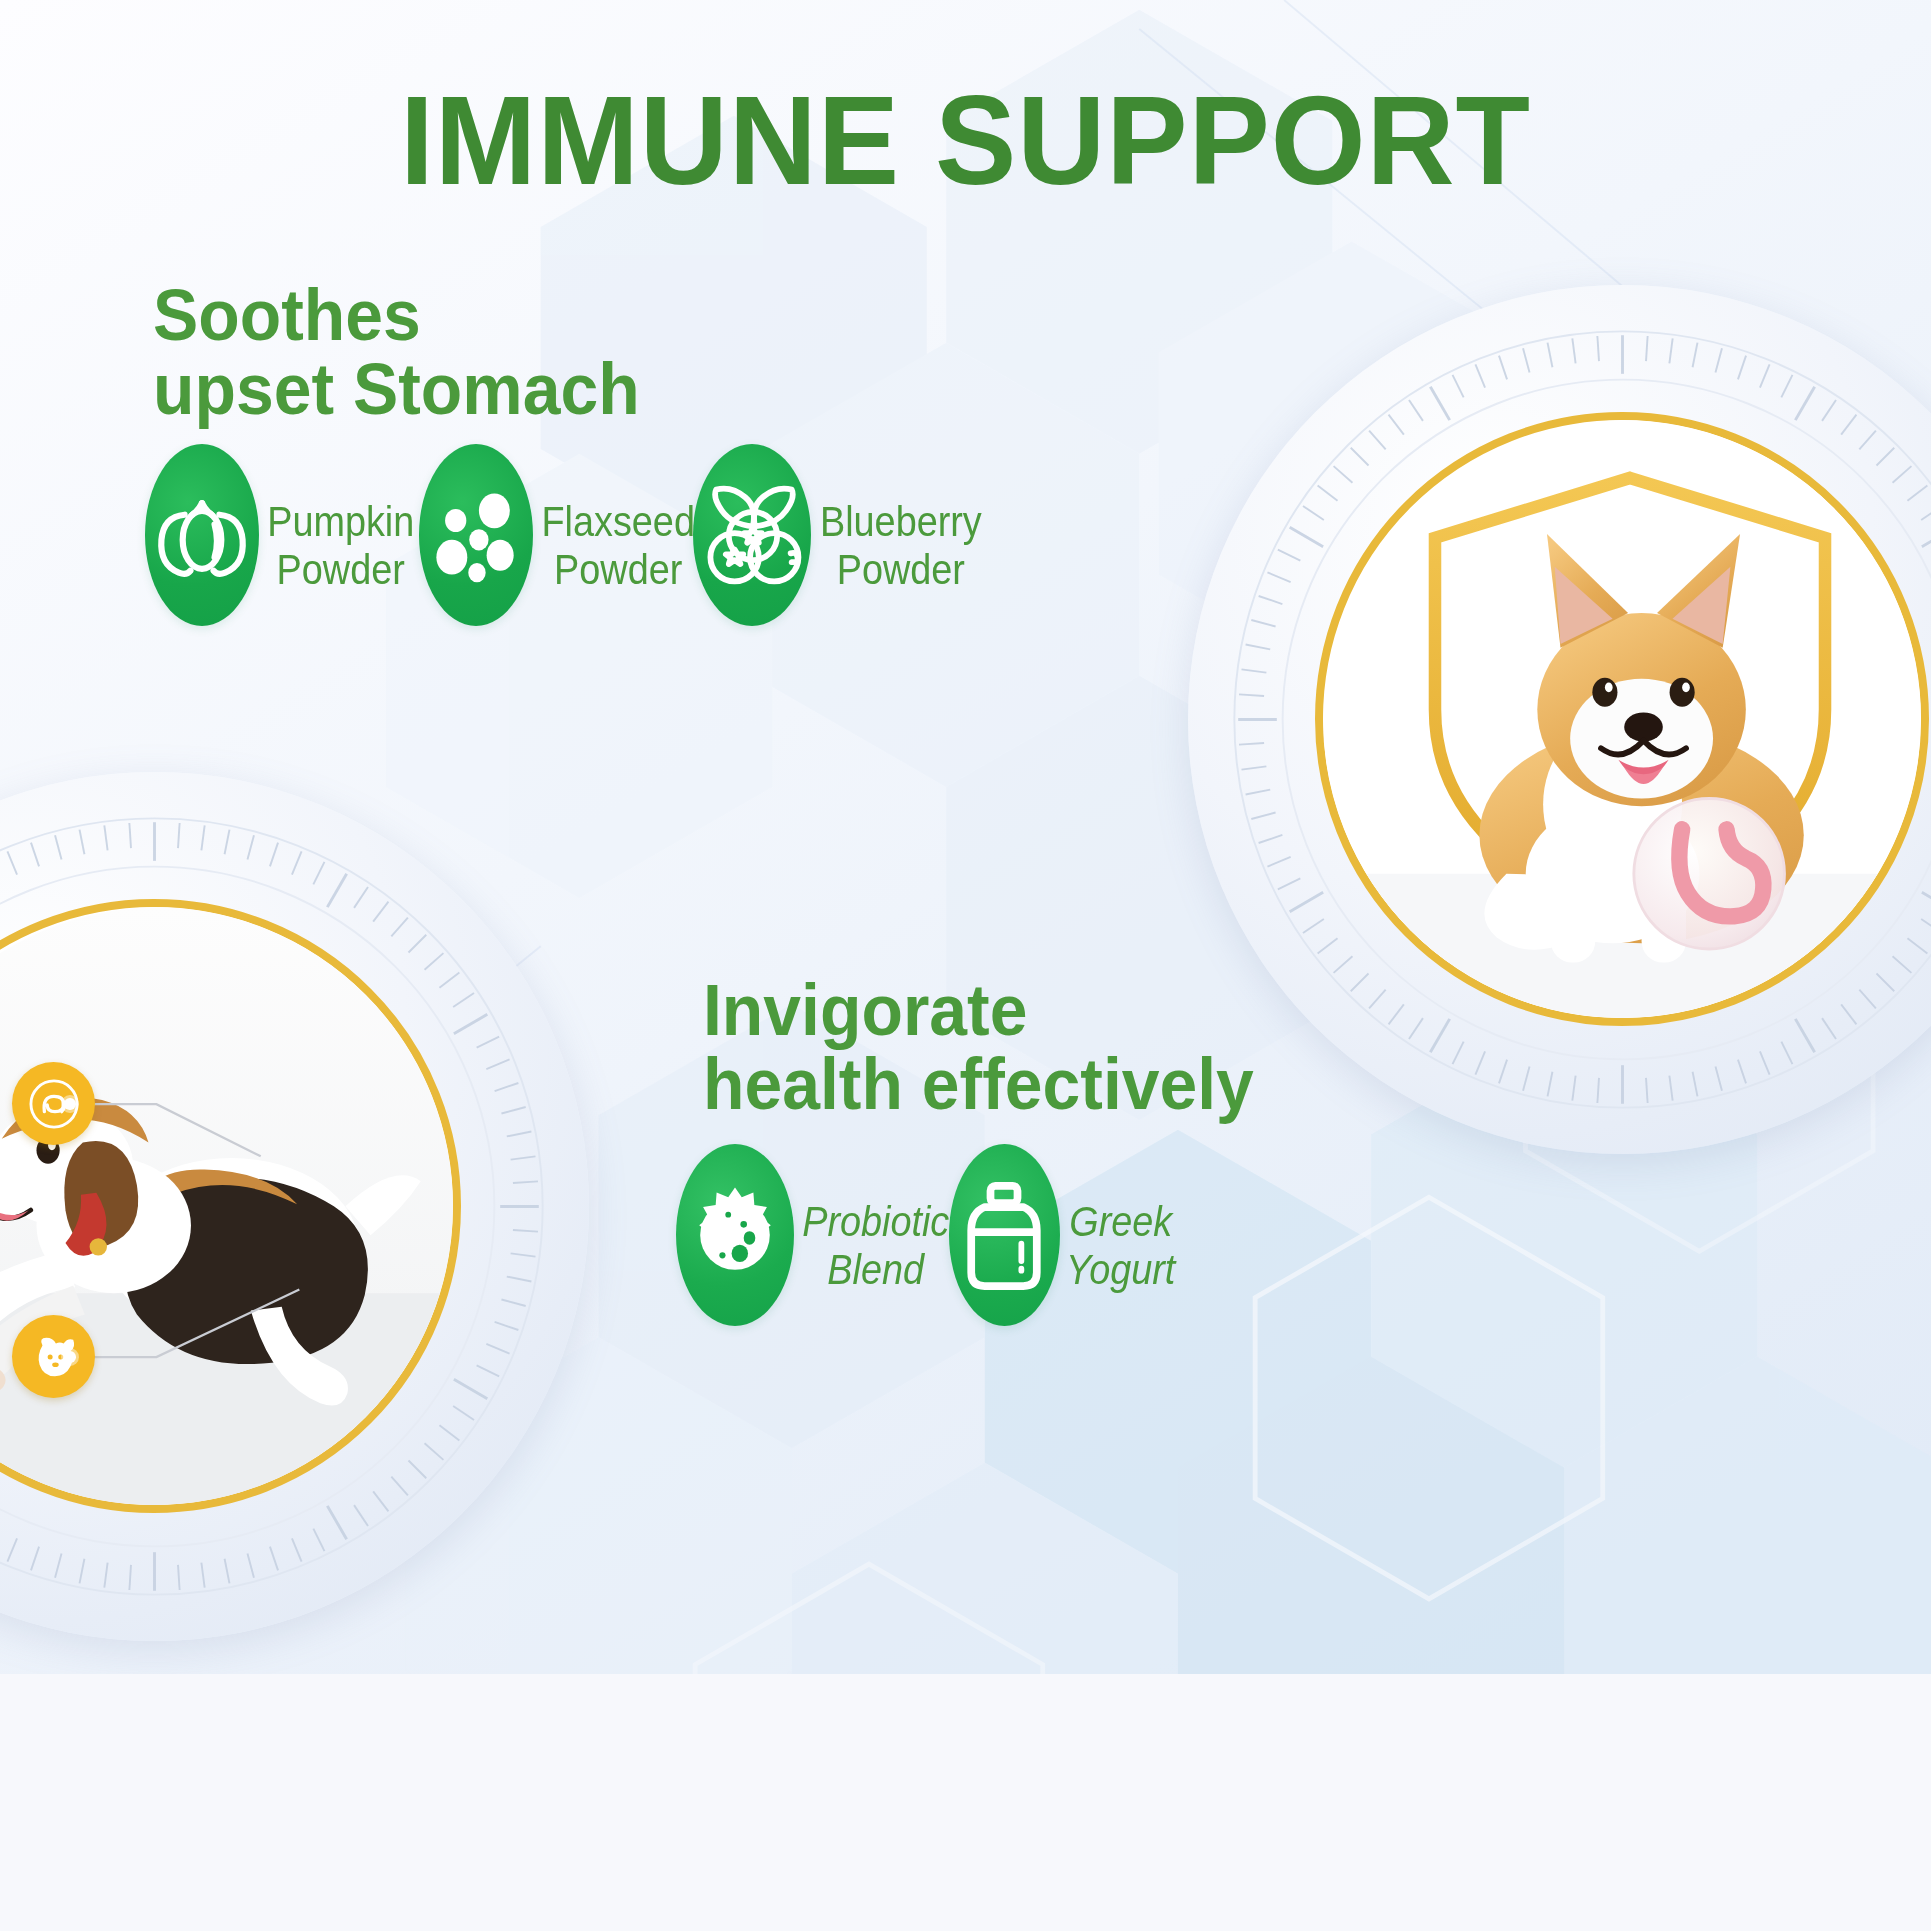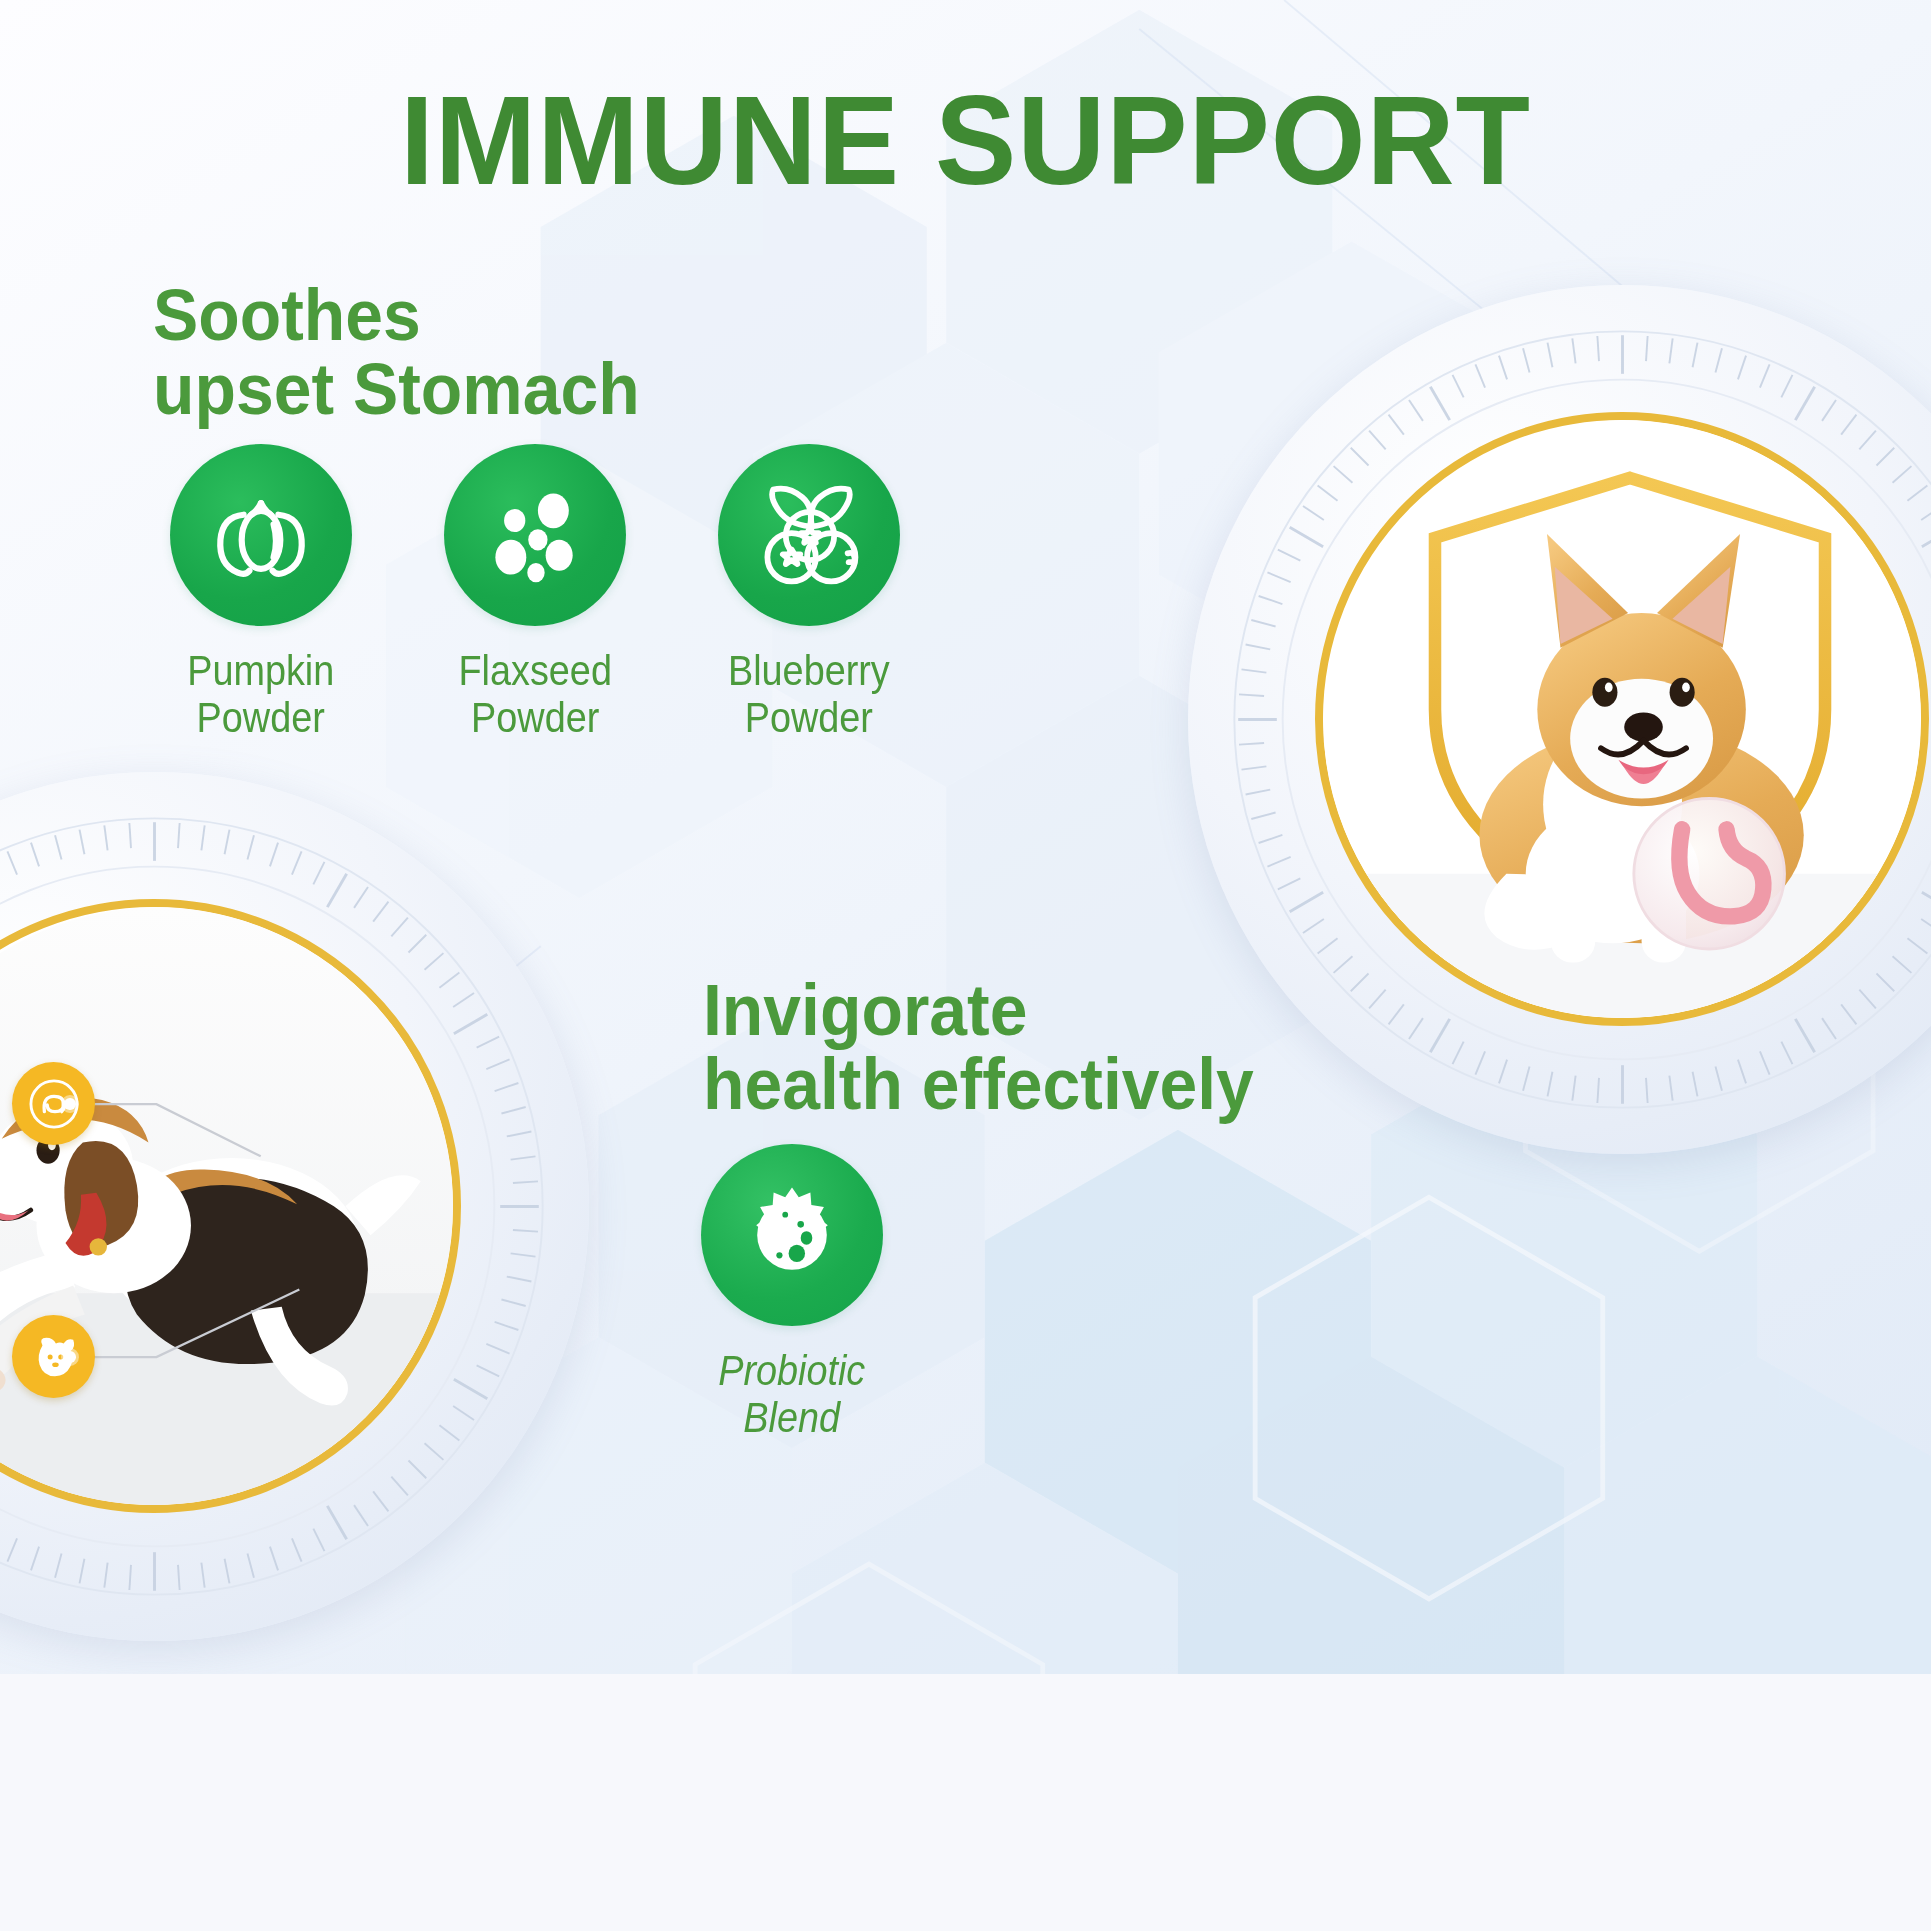--- a/index.html
+++ b/index.html
@@ -49,21 +49,21 @@
     white-space:pre-line;
   }
   #heading-soothes { left:153px; top:278px; }
   #heading-invigorate { left:703px; top:973px; }
 
   
   .ing-row { position:absolute; display:flex; }
   #row-stomach { left:145px; top:444px; gap:42px; }
   #row-health  { left:676px; top:1144px; gap:41px;font-style:italic; }
 
-  .ing-item { width:232px; display:flex; flex-direction:column; align-items:center; }
+  .ing-item { width:232px; display:flex; align-items:center; }
 
   .ing-circle {
     width:182px; height:182px;
     border-radius:50%;
     background:radial-gradient(circle at 38% 32%, #2bbd5c 0%, #18a64a 58%, #14a047 100%);
     display:flex; align-items:center; justify-content:center;
     box-shadow:0 2.9px 9.7px rgba(20,130,70,.12);
   }
   #row-health .ing-circle {
     background:radial-gradient(circle at 38% 32%, #33c164 0%, #1bab4e 58%, #15a249 100%);
@@ -617,16 +617,31 @@
             <ellipse cx="66" cy="80" rx="8.5" ry="9"></ellipse>
             <circle cx="48" cy="82" r="3.2"></circle>
           </g>
         </svg>
       </div>
       <div class="ing-label">Probiotic
 Blend</div>
     </div>
 
 
+    <div class="ing-item">
+      <div class="ing-circle">
+        <svg width="108" height="114" viewBox="0 0 112 118">
+          <g fill="none" stroke="#ffffff" stroke-width="8" stroke-linecap="round" stroke-linejoin="round">
+            <rect x="42" y="8" width="28" height="18" rx="5"></rect>
+            <path d="M36 30 q-14 6 -14 24 l0 44 q0 14 14 14 l40 0 q14 0 14 -14 l0 -44 q0 -18 -14 -24 z"></path>
+            <line x1="24" y1="56" x2="88" y2="56"></line>
+            <path d="M74 68 l0 18" stroke-width="6"></path>
+            <path d="M74 94 l0 2" stroke-width="6"></path>
+          </g>
+        </svg>
+      </div>
+      <div class="ing-label">Greek
+Yogurt</div>
+    </div>
   </div>
 
 </div>
 
 
 </body></html>

